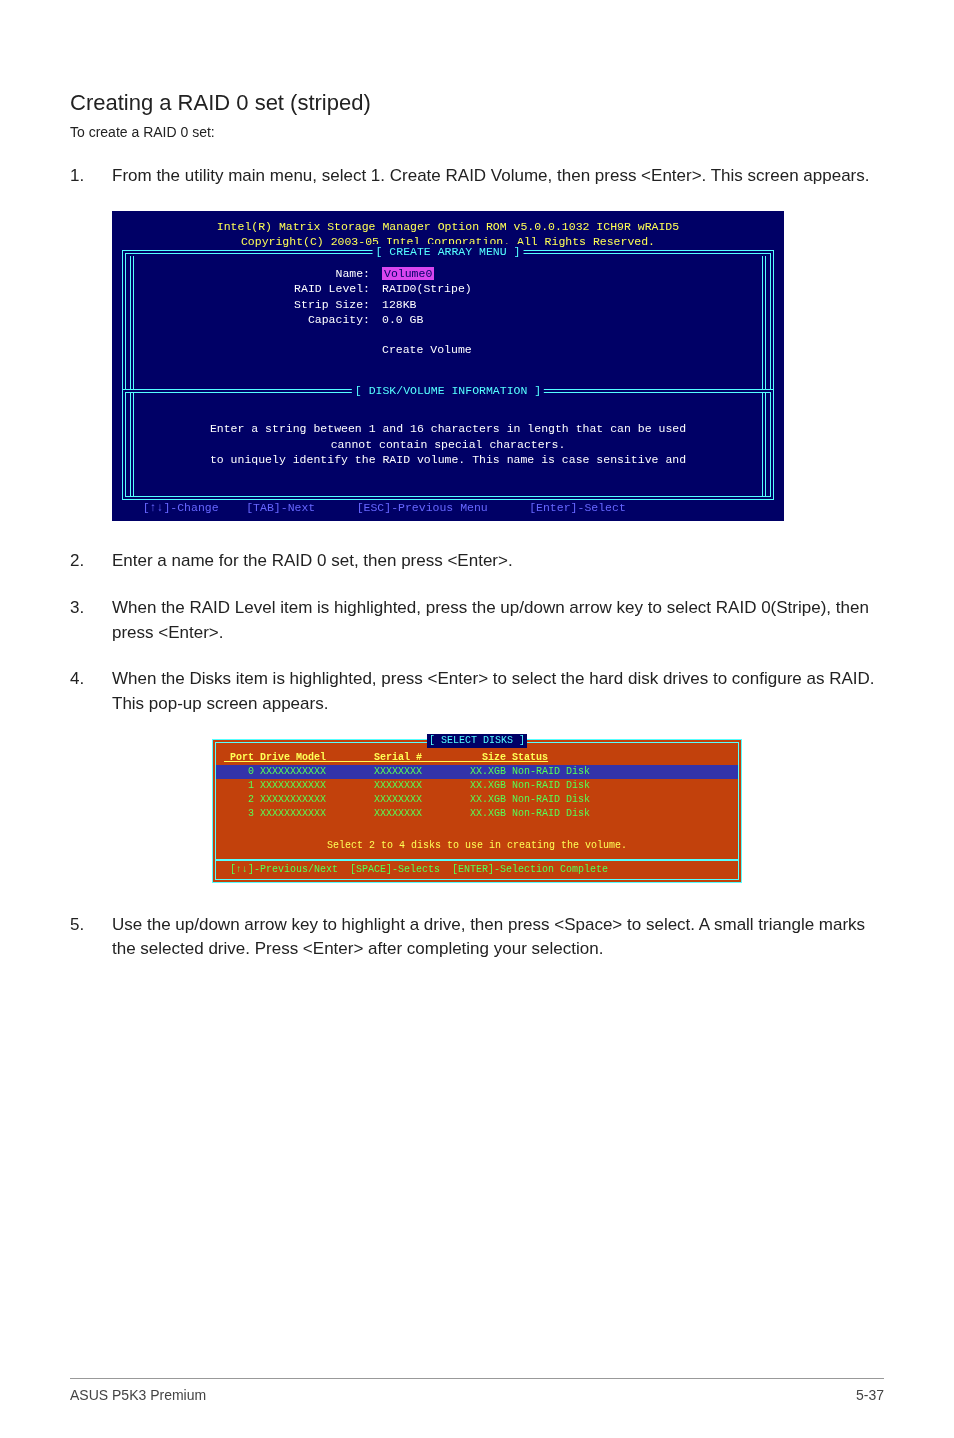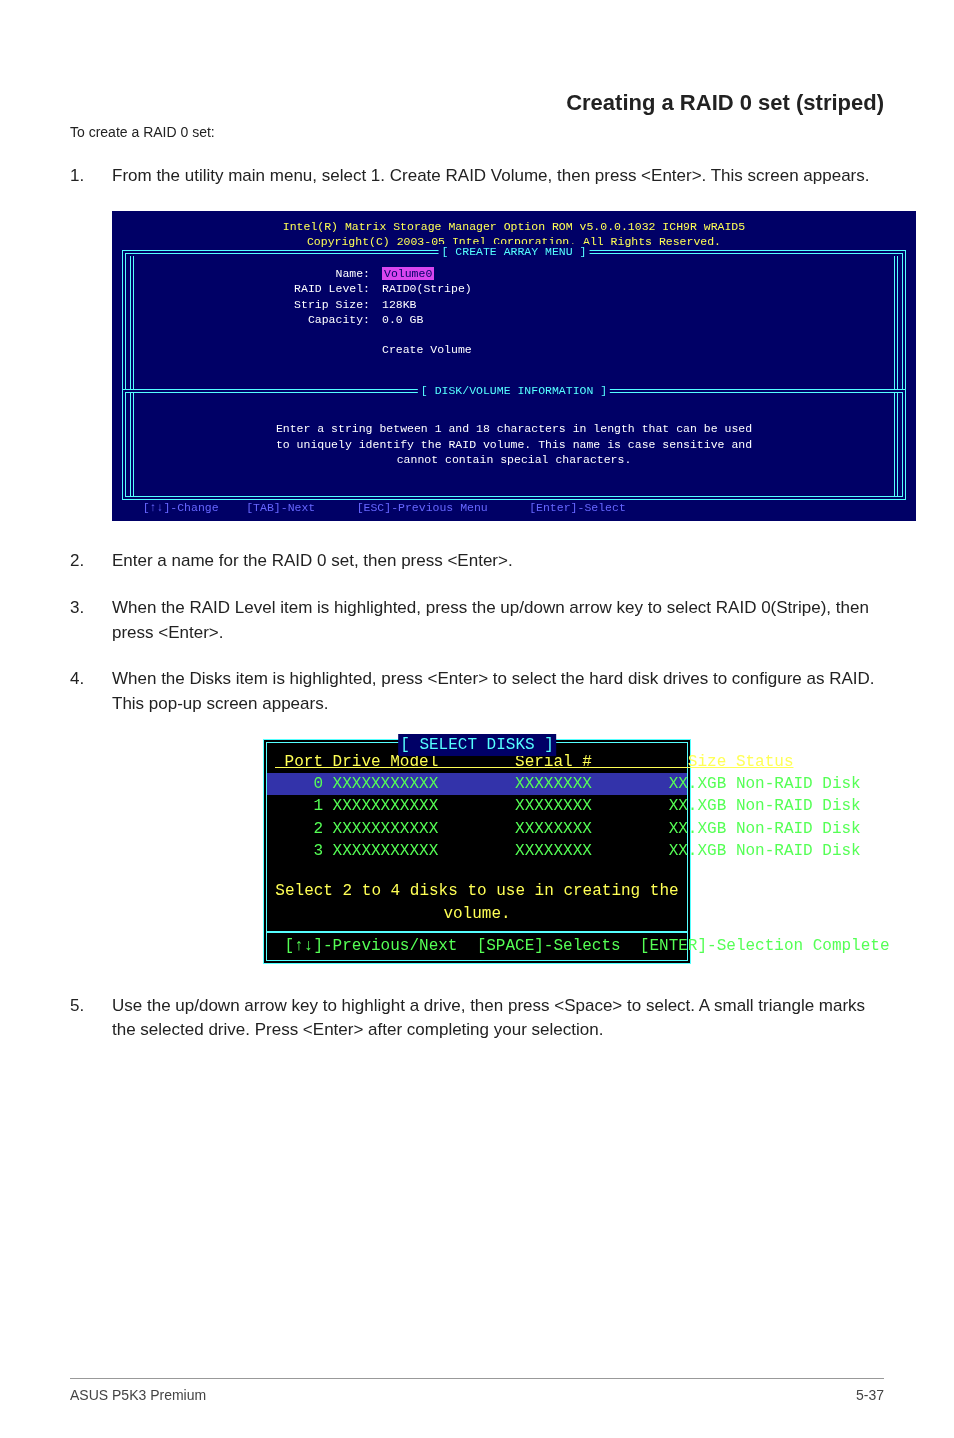--- a/index.html
+++ b/index.html
@@ -1,33 +1,33 @@
 <!DOCTYPE html>
 <html><head>
 <meta charset="utf-8">
 <style>
   * { margin:0; padding:0; box-sizing:border-box; }
   body { width:954px; height:1438px; background:#fff; font-family:Arial,Helvetica,sans-serif; color:#222; padding:90px 70px 40px 70px; position:relative; }
-  .h1 { font-size:22px; font-weight:bold; margin-bottom:8px;text-align:right; }
+  .h1 { font-size:22px; font-weight:normal; margin-bottom:8px; }
   .lead { font-size:14px; margin-bottom:24px; }
   .step { font-size:17px; display:flex; margin-bottom:22px; line-height:1.45; }
   .step .num { width:42px; flex-shrink:0; }
   .step .txt { flex:1; }
-  .console { background:#000066; color:#fff; font-family:"Courier New",monospace; font-size:11.5px; line-height:1.35; margin:0 0 28px 42px; padding:8px 10px 6px 10px; width:804px; }
+  .console { background:#000066; color:#fff; font-family:"Courier New",monospace; font-size:11.5px; line-height:1.35; margin:0 0 28px 42px; padding:8px 10px 6px 10px; width:672px; }
   .center { text-align:center; }
   .yellow { color:#ffff55; }
   .cyan { color:#55ffff; }
   .white { color:#fff; }
   .lbl-row { display:flex; }
   .lbl { width:240px; text-align:right; padding-right:12px; }
   .val { text-align:left; }
   .highlight { background:#d946ef; color:#000066; padding:0 2px; }
   .kbrow { color:#6666ff; white-space:pre; }
   
-  .console2 { background:#000000; color:#fff; font-family:"Courier New",monospace; font-size:16px; line-height:1.4; margin:0 auto 30px auto; width:428px; border:4px double #55ffff; padding:0; }
+  .console2 { background:#c2410c; color:#fff; font-family:"Courier New",monospace; font-size:10px; line-height:1.4; margin:0 auto 30px auto; width:530px; border:4px double #55ffff; padding:0; }
   .c2head { position:relative; height:0; }
   .c2title { position:absolute; left:50%; transform:translateX(-50%); top:-9px; background:#000066; padding:0 2px; }
   .row { white-space:pre; padding:0 8px; }
   .green { color:#55ff55; }
   .footer { position:absolute; bottom:35px; left:70px; right:70px; display:flex; justify-content:space-between; font-size:14px; color:#444; border-top:1px solid #999; padding-top:8px;}
 </style>
 </head>
 <body>
 
 <div class="h1">Creating a RAID 0 set (striped)</div>
@@ -64,23 +64,23 @@
       <div class="lbl-row">
           <div class="lbl"></div>
           <div class="val white">Create Volume</div>
         </div>
       <div style="height:18px;"></div>
     </div>
   </div>
   <div style="border:4px double #55ffff;border-top:4px double #55ffff;position:relative;padding:0;">
     <div class="cyan" style="position:absolute;left:50%;transform:translateX(-50%);top:-10px;background:#000066;padding:0 3px;">[ DISK/VOLUME INFORMATION ]</div>
     <div style="border-left:4px double #55ffff;border-right:4px double #55ffff;margin:0 4px;padding:28px 8px 28px 8px;">
-      <div class="center white">Enter a string between 1 and 18 characters in length that can be used</div>
+      <div class="center white">Enter a string between 1 and 16 characters in length that can be used</div>
+      <div class="center white">cannot contain special characters.</div>
       <div class="center white">to uniquely identify the RAID volume. This name is case sensitive and</div>
-      <div class="center white">cannot contain special characters.</div>
     </div>
   </div>
   <div class="kbrow">   [↑↓]-Change    [TAB]-Next      [ESC]-Previous Menu      [Enter]-Select   </div>
 </div>
 
 <div class="step">
   <div class="num">2.</div>
   <div class="txt">Enter a name for the RAID 0 set, then press &lt;Enter&gt;.</div>
 </div>
 <div class="step">
@@ -90,21 +90,21 @@
 <div class="step">
   <div class="num">4.</div>
   <div class="txt">When the Disks item is highlighted, press &lt;Enter&gt; to select the hard disk drives to configure as RAID. This pop-up screen appears.</div>
 </div>
 
 <div class="console2">
   <div class="c2head">
       <div class="c2title cyan">[ SELECT DISKS ]</div>
     </div>
   <div style="padding:8px 0 2px 0;">
-    <div class="row yellow" style="text-decoration:underline;"> Port Drive Model        Serial #          Size Status</div>
+    <div class="row yellow" style="text-decoration:underline;font-weight:bold;"> Port Drive Model        Serial #          Size Status</div>
     <div class="row green" style="background:#3333aa;">    0 XXXXXXXXXXX        XXXXXXXX        XX.XGB Non-RAID Disk</div>
     <div class="row green">    1 XXXXXXXXXXX        XXXXXXXX        XX.XGB Non-RAID Disk</div>
     <div class="row green">    2 XXXXXXXXXXX        XXXXXXXX        XX.XGB Non-RAID Disk</div>
     <div class="row green">    3 XXXXXXXXXXX        XXXXXXXX        XX.XGB Non-RAID Disk</div>
     <div style="height:18px;"></div>
     <div class="row yellow center" style="white-space:normal;text-align:center;">Select 2 to 4 disks to use in creating the volume.</div>
     <div style="height:4px;"></div>
   </div>
   <div class="row green" style="border-top:2px solid #55ffff;padding-top:2px;padding-bottom:2px;"> [↑↓]-Previous/Next  [SPACE]-Selects  [ENTER]-Selection Complete </div>
 </div>

